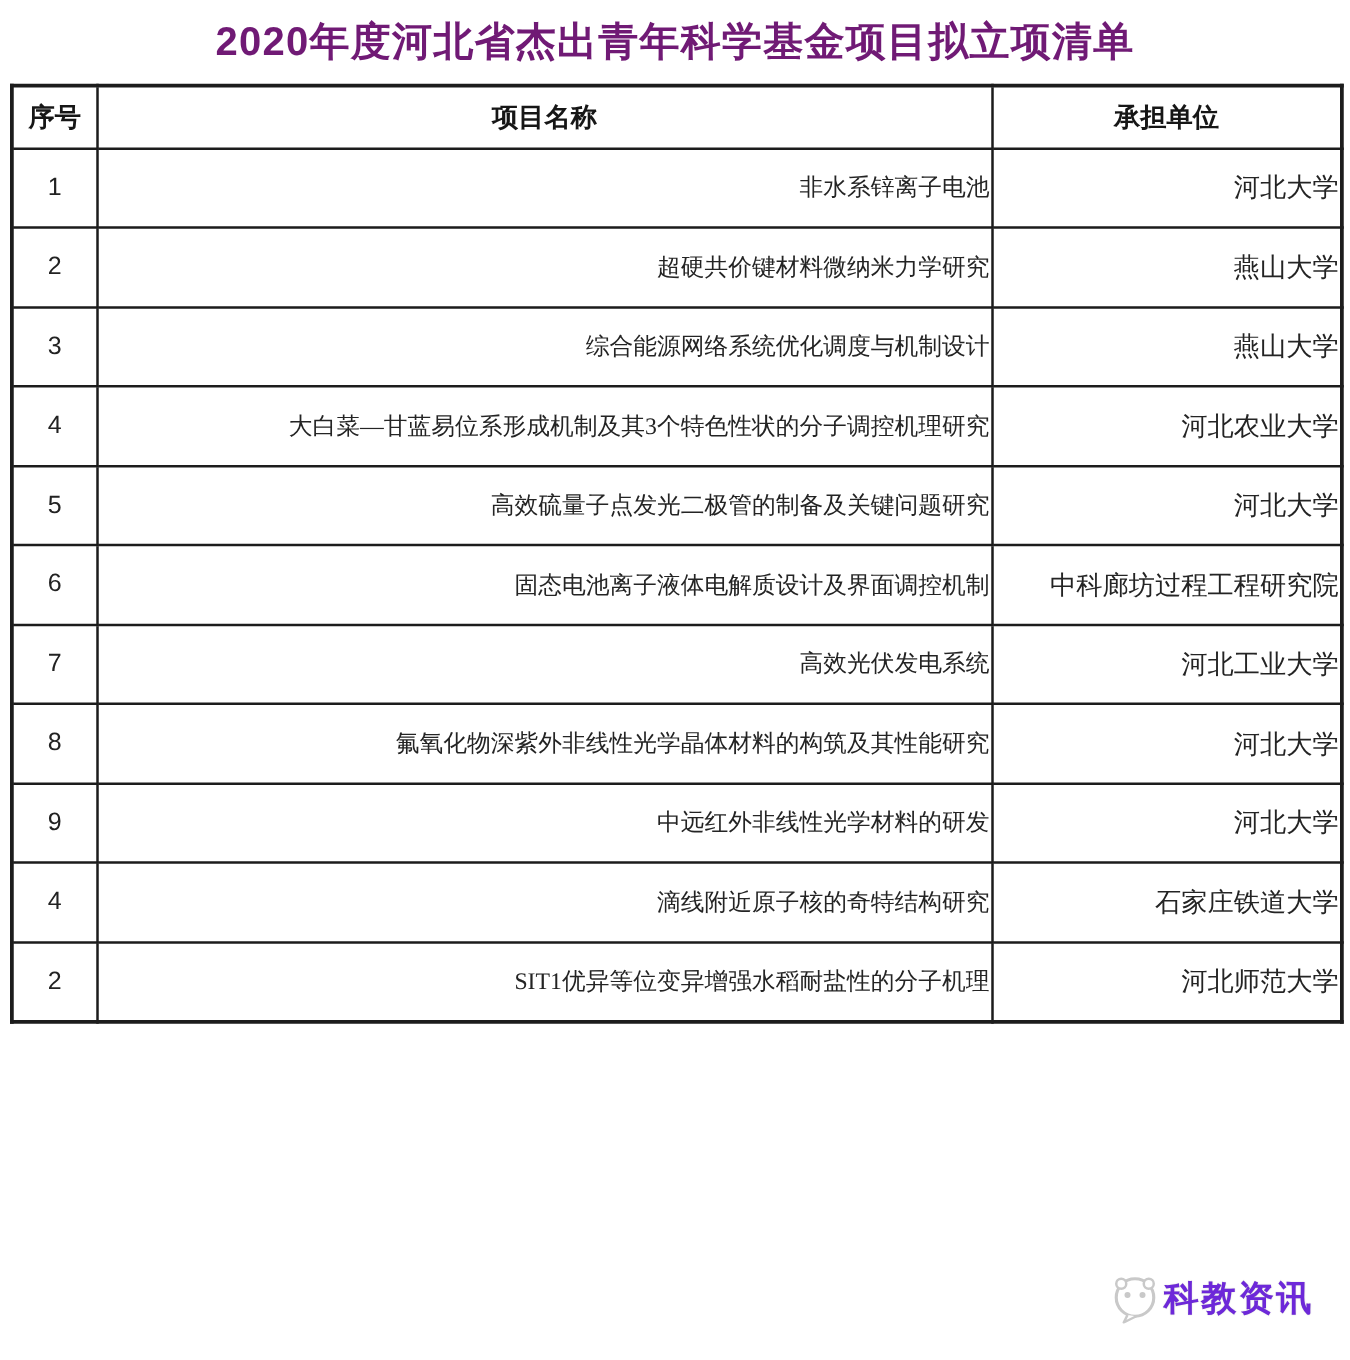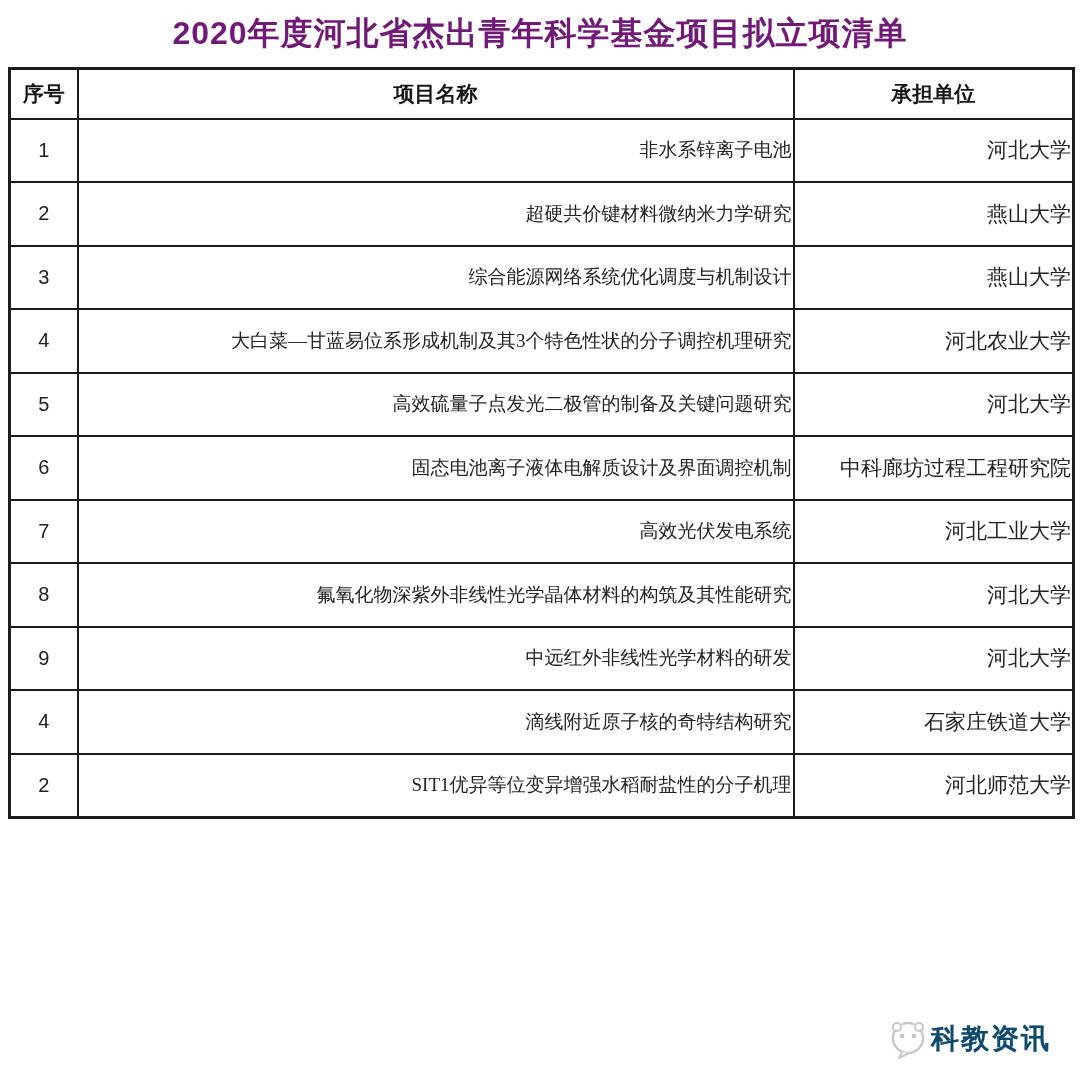--- a/index.html
+++ b/index.html
@@ -84,21 +84,21 @@
   }
   .watermark .wm-icon {
     width: 40px;
     height: 40px;
     display: inline-block;
   }
   .watermark .wm-text {
     font-family: Liberation Mono, monospace;
     font-size: 28px;
     font-weight: bold;
-    color: #0c4a6e;
+    color: #6d28d9;
     text-shadow: 0 0 1px #bdbdbd;
     letter-spacing: 2px;
   }
 </style>
 </head>
 <body>
 
 <div class="page">
 
   <div class="page-title">2020年度河北省杰出青年科学基金项目拟立项清单</div>

